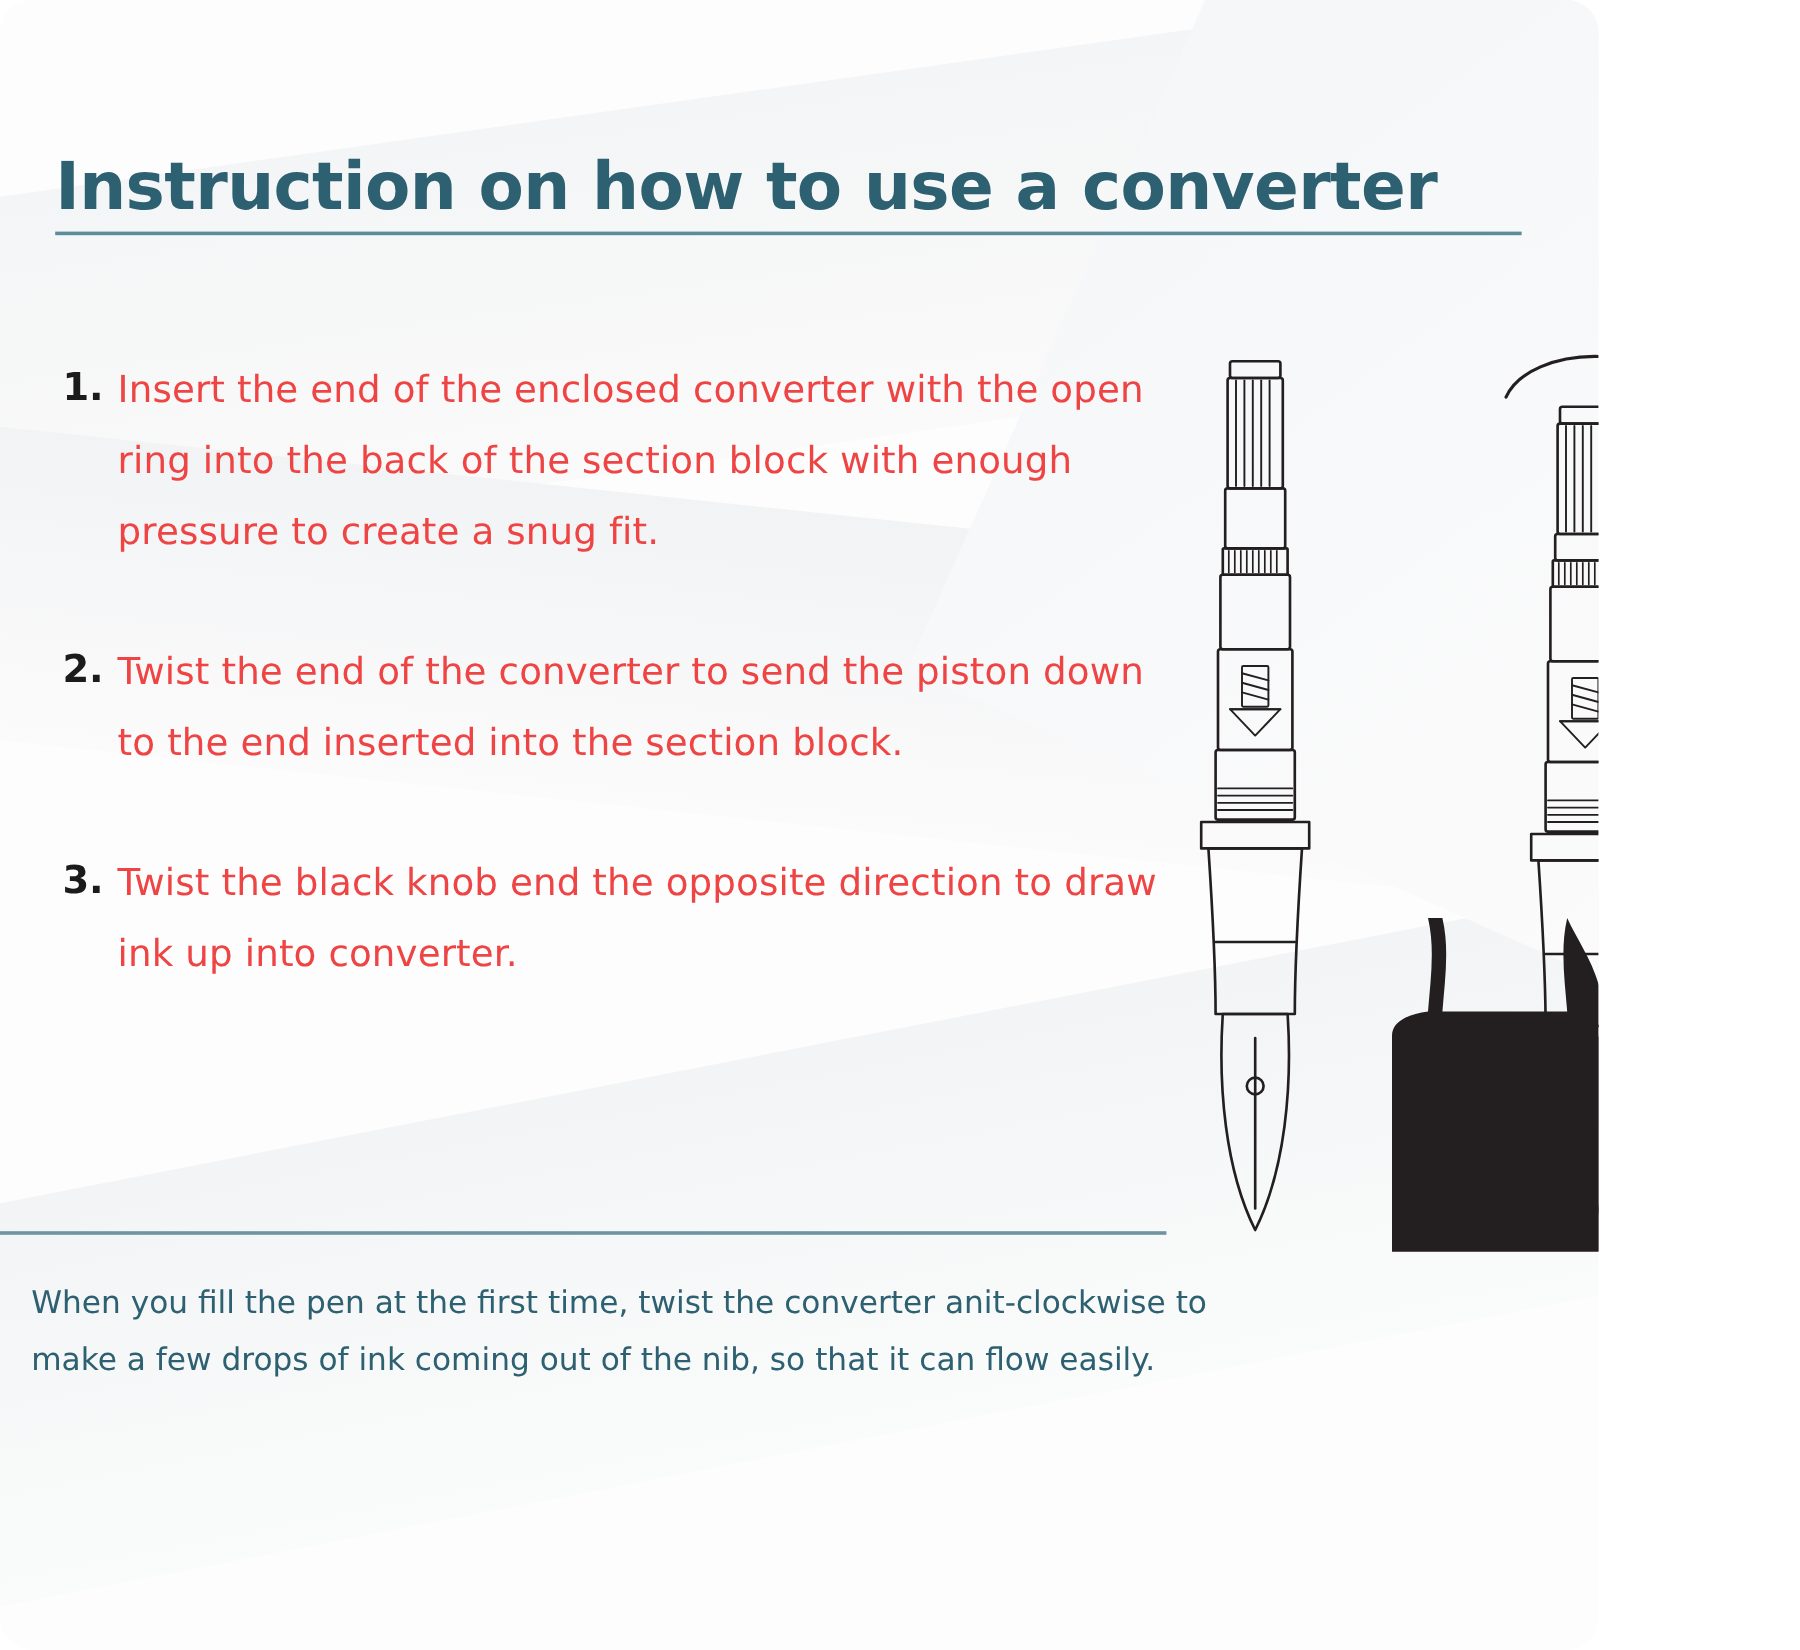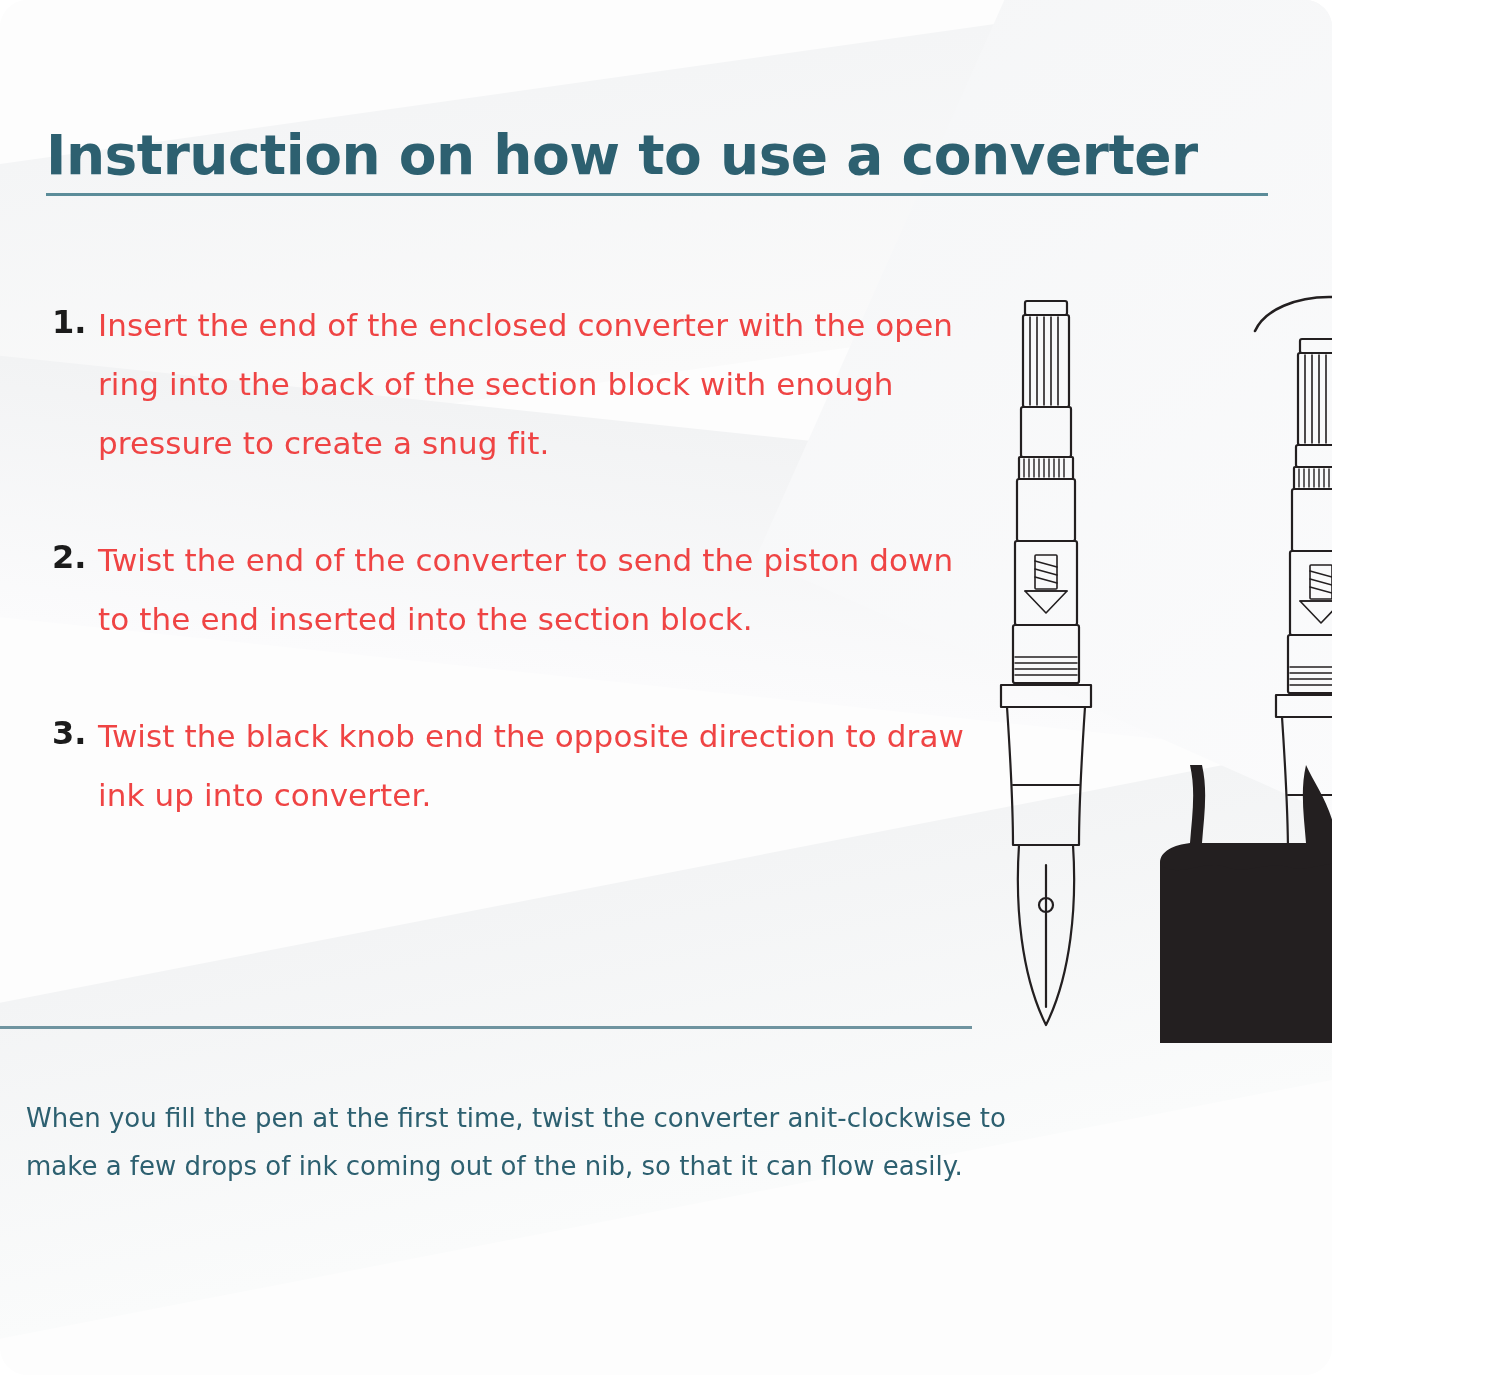--- a/index.html
+++ b/index.html
@@ -105,21 +105,21 @@
     position: absolute;
     left: 0px;
     top: 1026px;
     width: 972px;
     height: 3px;
     background: #6f94a0;
   }
   .note {
     position: absolute;
     left: 26px;
-    top: 1094px;
+    top: 1062px;
     width: 980px;
     font-size: 26px;
     line-height: 48px;
     color: #2d6070;
   }
 
   .art {
     position: absolute;
     left: 955px;
     top: 265px;

